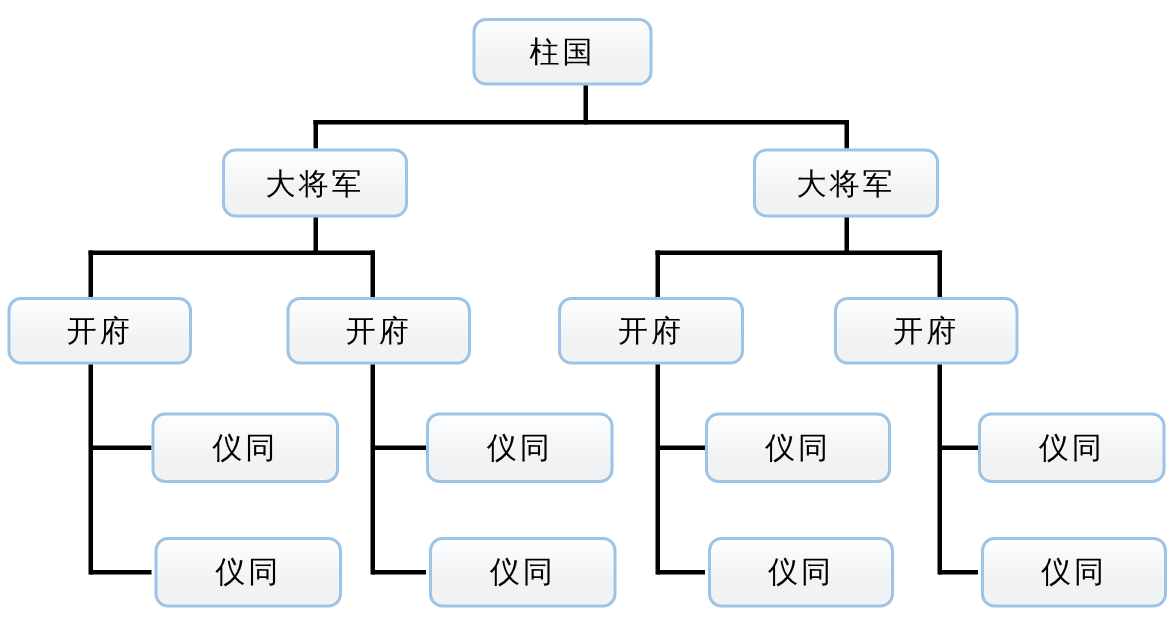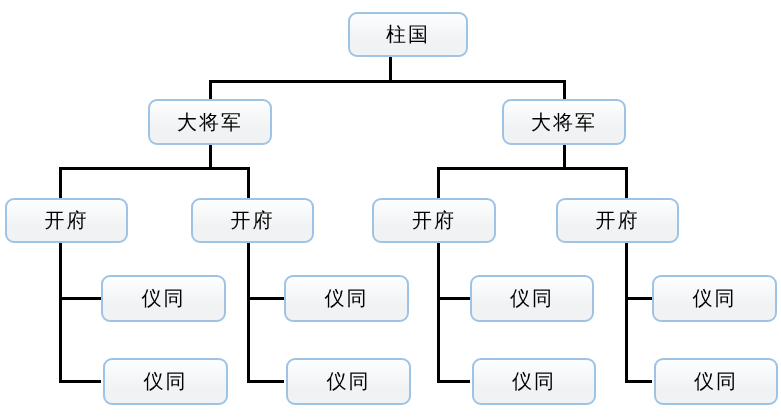--- a/index.html
+++ b/index.html
@@ -36,21 +36,21 @@
   .line {
     position: absolute;
     background: var(--connector);
   }
 </style>
 </head>
 <body>
 
 <div class="canvas">
 
-  <div class="node" style="left:348px; top:12px; width:120px; height:45px;">柱国</div>
+  <div class="node" style="left:315px; top:12px; width:120px; height:45px;">柱国</div>
 
   <div class="line" style="left:388.5px; top:57px; width:3px; height:26px;"></div>
   <div class="line" style="left:208.5px; top:80px; width:357px; height:3px;"></div>
   <div class="line" style="left:208.5px; top:80px; width:3px; height:19px;"></div>
   <div class="line" style="left:562.5px; top:80px; width:3px; height:19px;"></div>
 
   <div class="node" style="left:148px; top:99px; width:124px; height:46px;">大将军</div>
   <div class="node" style="left:502px; top:99px; width:124px; height:46px;">大将军</div>
 
   <div class="line" style="left:208.5px; top:145px; width:3px; height:25px;"></div>

